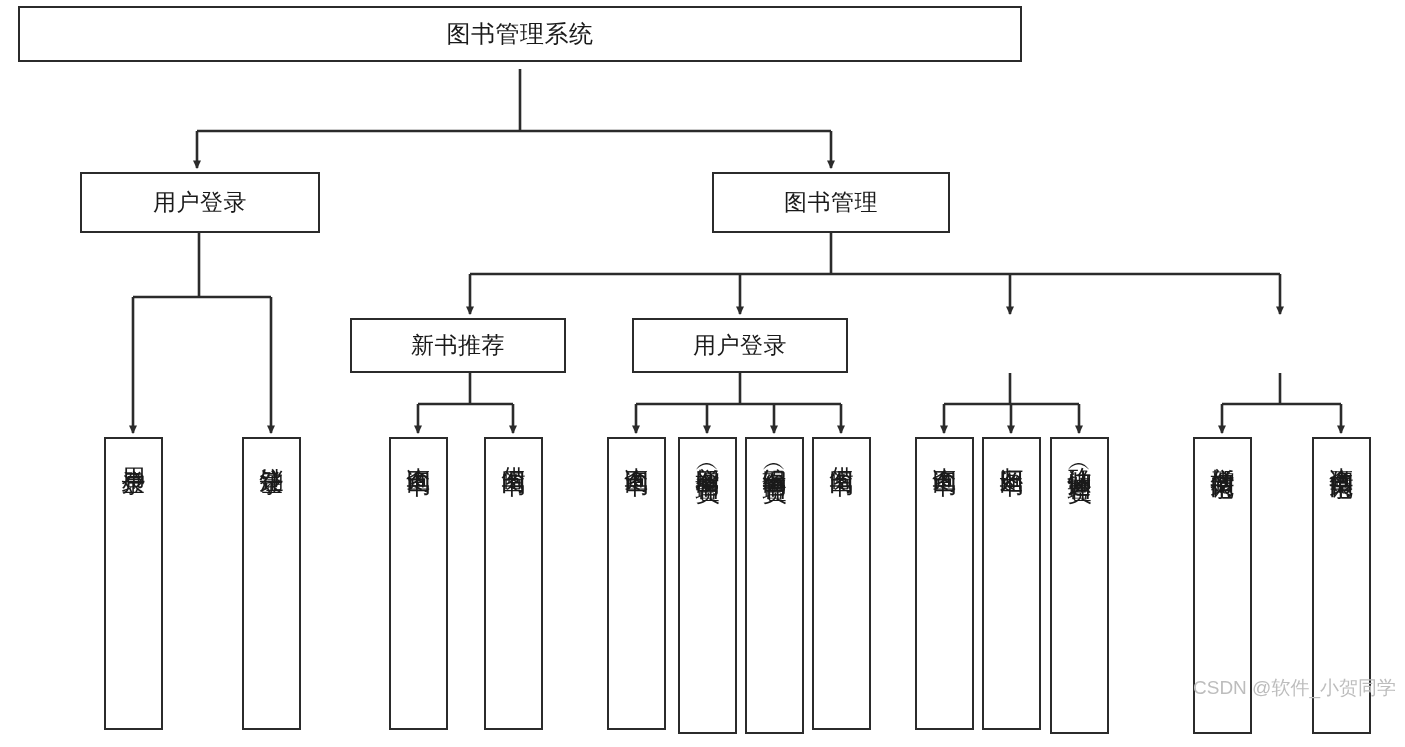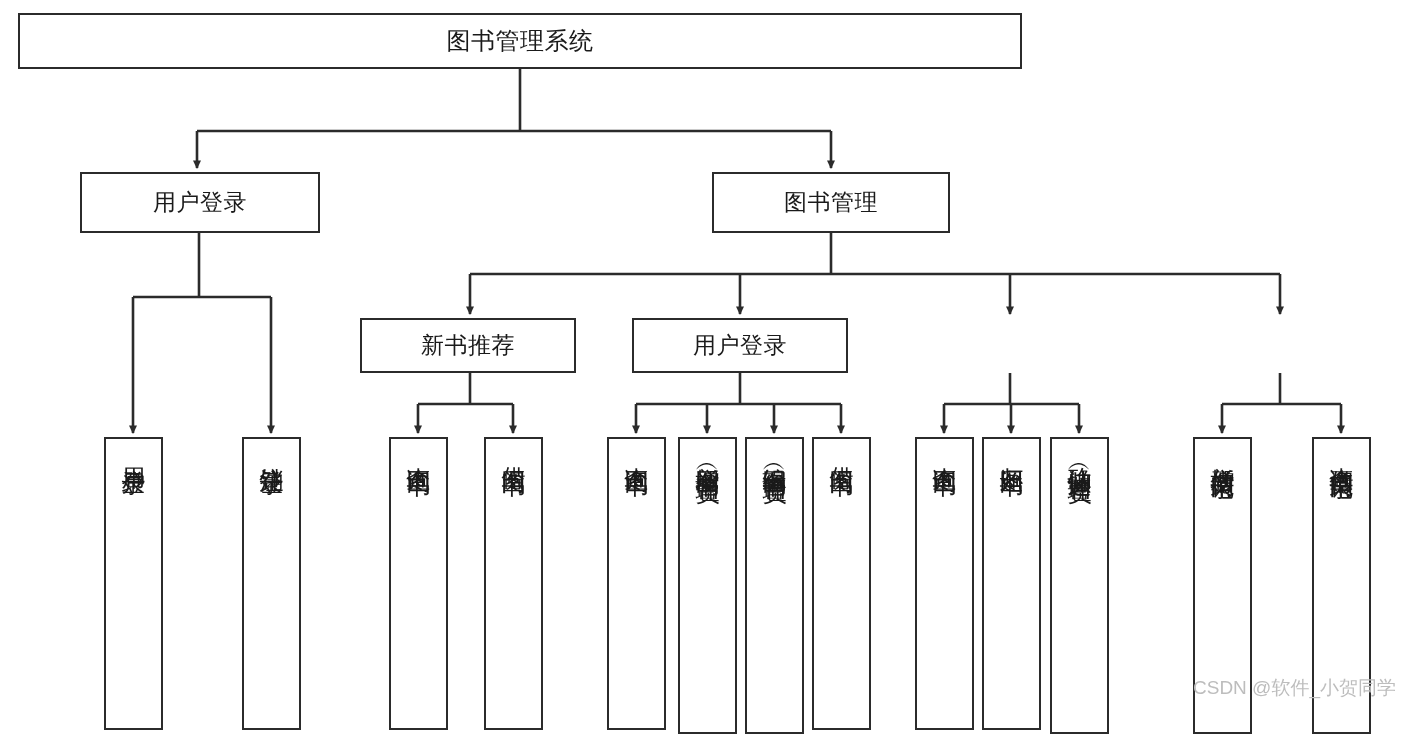--- a/index.html
+++ b/index.html
@@ -116,32 +116,32 @@
       <path d="M1011,404 L1011,433" marker-end="url(#arrowhead)"></path>
       <path d="M1079,404 L1079,433" marker-end="url(#arrowhead)"></path>
 
       <path d="M1280,373 L1280,404"></path>
       <path d="M1222,404 L1341,404"></path>
       <path d="M1222,404 L1222,433" marker-end="url(#arrowhead)"></path>
       <path d="M1341,404 L1341,433" marker-end="url(#arrowhead)"></path>
     </g>
   </svg>
 
-  <div class="node horizontal root" style="left:18px; top:13px; width:1004px; height:56px;">
+  <div class="node horizontal root" style="left:18px; top:6px; width:1004px; height:56px;">
     <span class="label">图书管理系统</span>
   </div>
 
   <div class="node horizontal" style="left:80px; top:172px; width:240px; height:61px;">
     <span class="label">用户登录</span>
   </div>
   <div class="node horizontal" style="left:712px; top:172px; width:238px; height:61px;">
     <span class="label">图书管理</span>
   </div>
 
-  <div class="node horizontal" style="left:360px; top:318px; width:216px; height:55px;">
+  <div class="node horizontal" style="left:350px; top:318px; width:216px; height:55px;">
     <span class="label">新书推荐</span>
   </div>
   <div class="node horizontal" style="left:632px; top:318px; width:216px; height:55px;">
     <span class="label">用户登录</span>
   </div>
 
   <div class="node vertical" style="left:104px; top:437px; width:59px; height:293px;">
     <span class="label">用户登录</span>
   </div>
   <div class="node vertical" style="left:242px; top:437px; width:59px; height:293px;">

